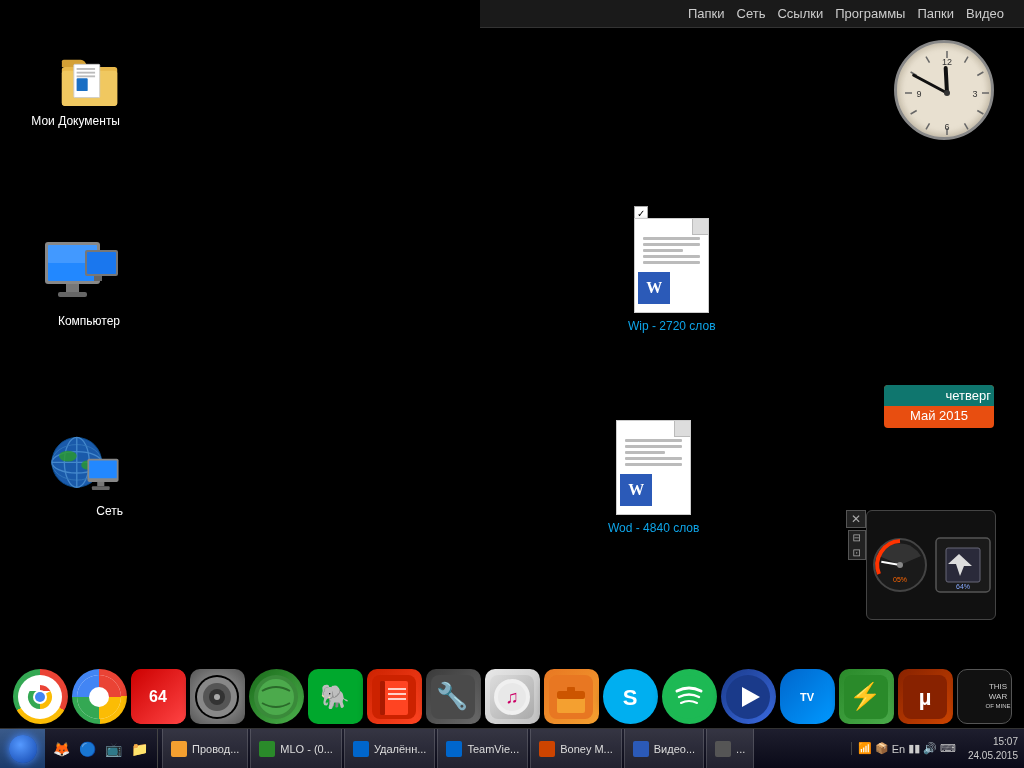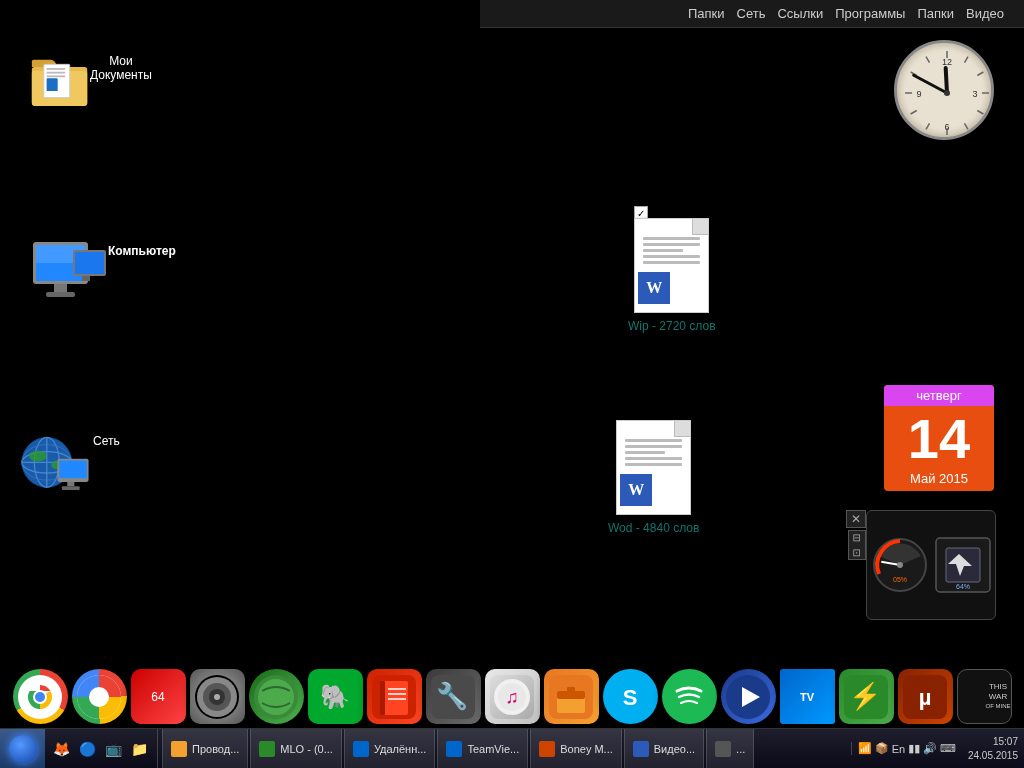--- a/index.html
+++ b/index.html
@@ -57,23 +57,23 @@
       position: absolute;
       top: 385px;
       right: 30px;
       width: 110px;
       background: #e84e10;
       border-radius: 4px;
       overflow: hidden;
       box-shadow: 0 4px 10px rgba(0,0,0,0.5);
     }
     .cal-header {
-      background: #d946ef;
+      background: #0f766e;
       color: #fff;
-      text-align: center;
+      text-align: right;
       font-size: 13px;
       padding: 3px;
     }
     .cal-day {
       color: #fff;
       text-align: center;
       font-size: 56px;
       font-weight: bold;
       line-height: 1;
       padding: 5px 0 2px;
@@ -122,22 +122,22 @@
       padding: 1px 4px;
       display: flex;
       flex-direction: column;
       gap: 4px;
     }
 
     
     .desktop-icon {
       position: absolute;
       display: flex;
-      flex-direction: row;
-      align-items: flex-start;
+      flex-direction: column;
+      align-items: flex-end;
       cursor: pointer;
       width: 90px;
     }
     .desktop-icon .icon-img {
       width: 60px;
       height: 60px;
       display: flex;
       align-items: center;
       justify-content: center;
     }
@@ -198,21 +198,21 @@
       right: 8px;
     }
     .word-line {
       height: 3px;
       background: #bbb;
       margin-bottom: 3px;
       border-radius: 1px;
     }
     .word-line.short { width: 70%; }
     .word-label {
-      color: #0f766e;
+      color: #0ea5e9;
       font-size: 12px;
       text-align: center;
       margin-top: 6px;
       text-shadow: 1px 1px 2px #000;
     }
 
     
     .doc-checkbox {
       position: absolute;
       top: -12px;
@@ -441,21 +441,20 @@
 
       <line x1="50" y1="50" x2="50" y2="25" stroke="#111" stroke-width="4" stroke-linecap="round" transform="rotate(357 50 50)"></line>
 
       <circle cx="50" cy="50" r="3" fill="#333"></circle>
     </svg>
   </div>
 </div>
 
 <div id="calendar-widget">
   <div class="cal-header">четверг</div>
-  <div class="cal-day">14</div>
   <div class="cal-month">Май 2015</div>
 </div>
 
 <div id="perf-close">✕</div>
 <div id="perf-side">
   <span>⊟</span>
   <span>⊡</span>
 </div>
 
 <div id="perf-widget">
@@ -502,21 +501,21 @@
       <rect x="18" y="30" width="12" height="14" rx="1" fill="#1a6fc4"></rect>
 
       <line x1="18" y1="20" x2="38" y2="20" stroke="#bbb" stroke-width="2"></line>
       <line x1="18" y1="24" x2="38" y2="24" stroke="#bbb" stroke-width="2"></line>
       <line x1="18" y1="28" x2="38" y2="28" stroke="#bbb" stroke-width="2"></line>
     </svg>
   </div>
   <div class="icon-label">Мои Документы</div>
 </div>
 
-<div class="desktop-icon" style="top:240px;left:28px;width:100px;font-weight:bold;">
+<div class="desktop-icon" style="top:240px;left:20px;width:100px;">
   <div class="icon-img" style="width:80px;height:70px;">
     <svg width="80" height="70" viewBox="0 0 80 70">
 
       <rect x="5" y="2" width="55" height="42" rx="3" fill="#888"></rect>
       <rect x="8" y="5" width="49" height="36" rx="1" fill="#2288ff"></rect>
 
       <rect x="8" y="5" width="49" height="18" rx="1" fill="rgba(255,255,255,0.15)"></rect>
 
       <rect x="26" y="44" width="13" height="8" fill="#777"></rect>
       <rect x="18" y="52" width="29" height="5" rx="2" fill="#666"></rect>
@@ -602,21 +601,21 @@
       <svg width="44" height="44" viewBox="0 0 44 44">
         <circle cx="22" cy="22" r="22" fill="white"></circle>
         <path d="M22 22 L22 0 A22 22 0 0 1 44 22 Z" fill="#ea4335"></path>
         <path d="M22 22 L44 22 A22 22 0 0 1 22 44 Z" fill="#fbbc05"></path>
         <path d="M22 22 L22 44 A22 22 0 0 1 0 22 Z" fill="#34a853"></path>
         <path d="M22 22 L0 22 A22 22 0 0 1 22 0 Z" fill="#4285f4"></path>
         <circle cx="22" cy="22" r="10" fill="white"></circle>
       </svg>
     </div>
     <div class="dock-icon d-64" title="64-bit">
-      <div style="background:linear-gradient(135deg,#cc0000,#ff4444);width:100%;height:100%;display:flex;align-items:center;justify-content:center;border-radius:10px;color:white;font-size:12px;font-weight:normal;">64</div>
+      <div style="background:linear-gradient(135deg,#cc0000,#ff4444);width:100%;height:100%;display:flex;align-items:center;justify-content:center;border-radius:10px;color:white;font-size:16px;font-weight:bold;">64</div>
     </div>
     <div class="dock-icon d-pro" title="Pro">
       <svg width="44" height="44" viewBox="0 0 44 44">
         <circle cx="22" cy="22" r="22" fill="radial-gradient(circle,#aaa,#555)"></circle>
         <circle cx="22" cy="22" r="20" fill="#888"></circle>
         <circle cx="22" cy="22" r="14" fill="#555"></circle>
         <circle cx="22" cy="22" r="8" fill="#333"></circle>
         <circle cx="22" cy="22" r="3" fill="#aaa"></circle>
       </svg>
     </div>
@@ -684,21 +683,21 @@
         <path d="M12 22 Q22 17 32 22" stroke="white" stroke-width="2.5" fill="none" stroke-linecap="round"></path>
         <path d="M14 28 Q22 24 30 28" stroke="white" stroke-width="2" fill="none" stroke-linecap="round"></path>
       </svg>
     </div>
     <div class="dock-icon d-mxplayer" title="MX Player">
       <svg width="44" height="44" viewBox="0 0 44 44">
         <circle cx="22" cy="22" r="22" fill="#1a3a8a"></circle>
         <polygon points="16,12 34,22 16,32" fill="white"></polygon>
       </svg>
     </div>
-    <div class="dock-icon d-teamviewer" title="TeamViewer" style="background: linear-gradient(135deg, rgb(0, 102, 204), rgb(0, 153, 255)); border-radius: 3px;">
+    <div class="dock-icon d-teamviewer" title="TeamViewer" style="background: linear-gradient(135deg, rgb(0, 102, 204), rgb(0, 153, 255)); border-radius: 19px;">
       <span style="color:white;font-size:11px;font-weight:bold;">TV</span>
     </div>
     <div class="dock-icon d-battery" title="Battery">
       <svg width="44" height="44" viewBox="0 0 44 44">
         <rect width="44" height="44" rx="8" fill="#2a8a2a"></rect>
         <text x="22" y="30" text-anchor="middle" font-size="26" fill="#ffff00">⚡</text>
       </svg>
     </div>
     <div class="dock-icon d-torrent" title="µTorrent">
       <svg width="44" height="44" viewBox="0 0 44 44">

